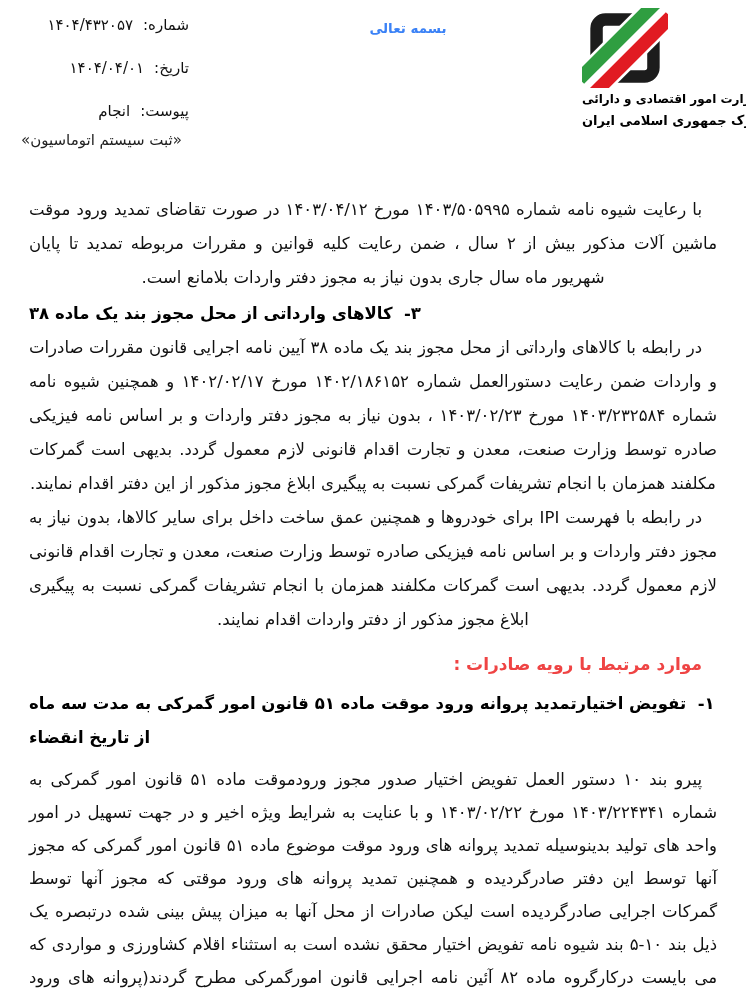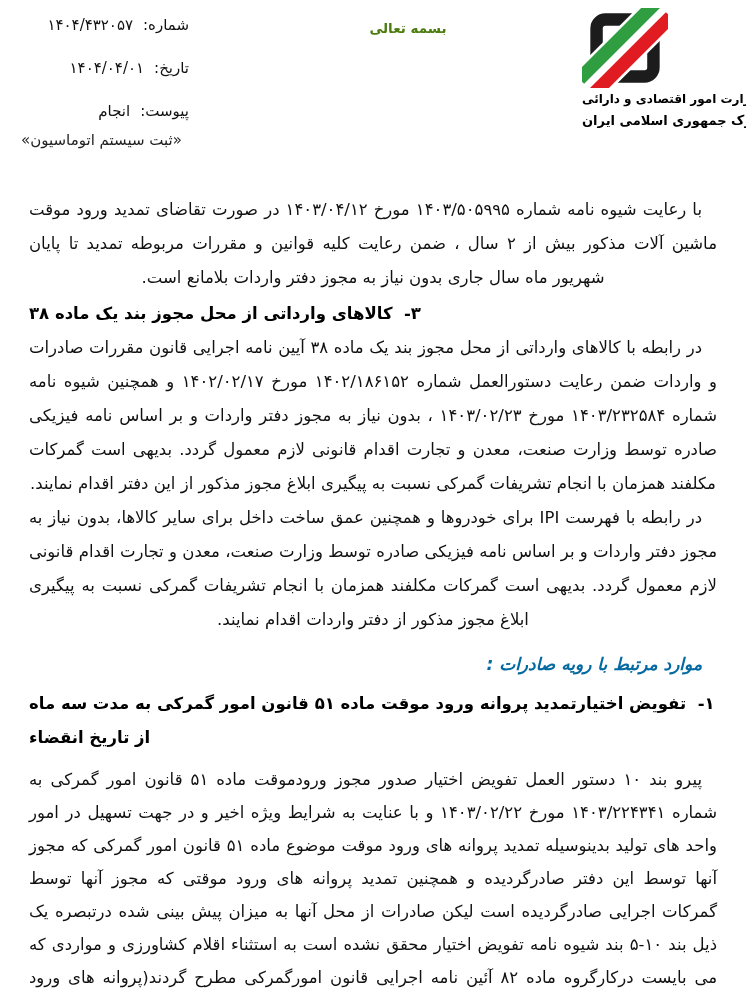--- a/index.html
+++ b/index.html
@@ -17,21 +17,21 @@
 
   
   .besmellah {
     position: absolute;
     top: 20px;
     left: 348px;
     width: 120px;
     text-align: center;
     font-weight: bold;
     font-size: 13.5px;
-    color: #4d7c0f;
+    color: #3b82f6;
   }
 
   .meta-block {
     position: absolute;
     top: 16px;
     left: 14px;
     width: 175px;
     direction: rtl;
   }
   .meta-row {
@@ -151,18 +151,18 @@
     </div>
     <div class="org-ministry">وزارت امور اقتصادی و دارائی</div>
     <div class="org-customs">گمرک جمهوری اسلامی ایران</div>
   </div>
 
   <div class="letter-body">
     <p class="para">با رعایت شیوه نامه شماره ۱۴۰۳/۵۰۵۹۹۵ مورخ ۱۴۰۳/۰۴/۱۲ در صورت تقاضای تمدید ورود موقت ماشین آلات مذکور بیش از ۲ سال ، ضمن رعایت کلیه قوانین و مقررات مربوطه تمدید تا پایان شهریور ماه سال جاری بدون نیاز به مجوز دفتر واردات بلامانع است.</p>
     <p class="num-heading">۳-&nbsp;&nbsp;کالاهای وارداتی از محل مجوز بند یک ماده ۳۸</p>
     <p class="para">در رابطه با کالاهای وارداتی از محل مجوز بند یک ماده ۳۸ آیین نامه اجرایی قانون مقررات صادرات و واردات ضمن رعایت دستورالعمل شماره ۱۴۰۲/۱۸۶۱۵۲ مورخ ۱۴۰۲/۰۲/۱۷ و همچنین شیوه نامه شماره ۱۴۰۳/۲۳۲۵۸۴ مورخ ۱۴۰۳/۰۲/۲۳ ، بدون نیاز به مجوز دفتر واردات و بر اساس نامه فیزیکی صادره توسط وزارت صنعت، معدن و تجارت اقدام قانونی لازم معمول گردد. بدیهی است گمرکات مکلفند همزمان با انجام تشریفات گمرکی نسبت به پیگیری ابلاغ مجوز مذکور از این دفتر اقدام نمایند.</p>
     <p class="para">در رابطه با فهرست IPI برای خودروها و همچنین عمق ساخت داخل برای سایر کالاها، بدون نیاز به مجوز دفتر واردات و بر اساس نامه فیزیکی صادره توسط وزارت صنعت، معدن و تجارت اقدام قانونی لازم معمول گردد. بدیهی است گمرکات مکلفند همزمان با انجام تشریفات گمرکی نسبت به پیگیری ابلاغ مجوز مذکور از دفتر واردات اقدام نمایند.</p>
-    <p class="red-heading" style="color: #0369a1; font-style: italic;">موارد مرتبط با رویه صادرات :</p>
+    <p class="red-heading" style="color: #ef4444;">موارد مرتبط با رویه صادرات :</p>
     <p class="num-heading">۱-&nbsp;&nbsp;تفویض اختیارتمدید پروانه ورود موقت ماده ۵۱ قانون امور گمرکی به مدت سه ماه از تاریخ انقضاء</p>
     <p class="para-cut">پیرو بند ۱۰ دستور العمل تفویض اختیار صدور مجوز ورودموقت ماده ۵۱ قانون امور گمرکی به شماره ۱۴۰۳/۲۲۴۳۴۱ مورخ ۱۴۰۳/۰۲/۲۲ و با عنایت به شرایط ویژه اخیر و در جهت تسهیل در امور واحد های تولید بدینوسیله تمدید پروانه های ورود موقت موضوع ماده ۵۱ قانون امور گمرکی که مجوز آنها توسط این دفتر صادرگردیده و همچنین تمدید پروانه های ورود موقتی که مجوز آنها توسط گمرکات اجرایی صادرگردیده است لیکن صادرات از محل آنها به میزان پیش بینی شده درتبصره یک ذیل بند ۱۰-۵ بند شیوه نامه تفویض اختیار محقق نشده است به استثناء اقلام کشاورزی و مواردی که می بایست درکارگروه ماده ۸۲ آئین نامه اجرایی قانون امورگمرکی مطرح گردند(پروانه های ورود موقتی که اخیراً سررسید گردیده اند و یا</p>
   </div>
 
 </div>
 
 </body></html>

